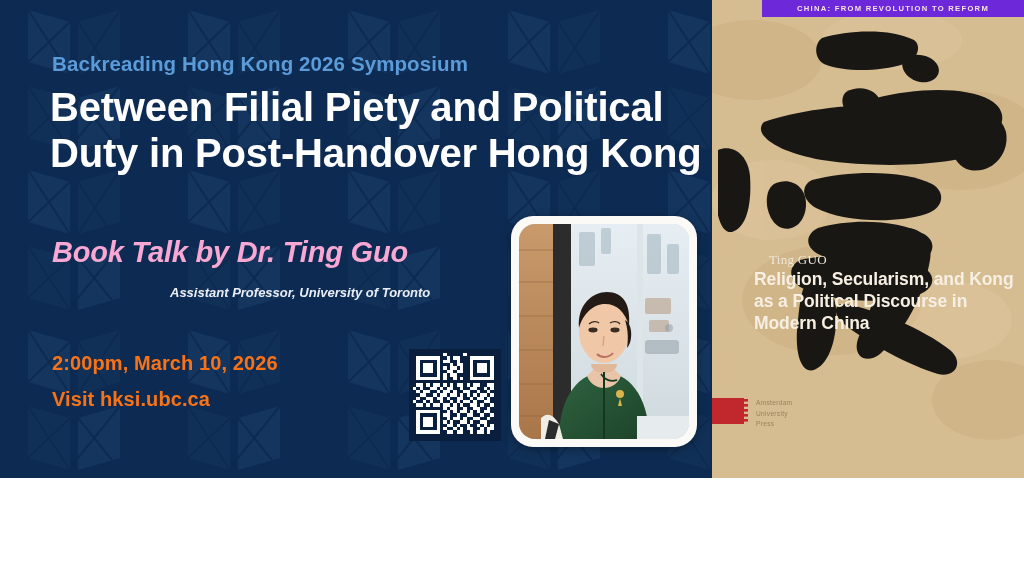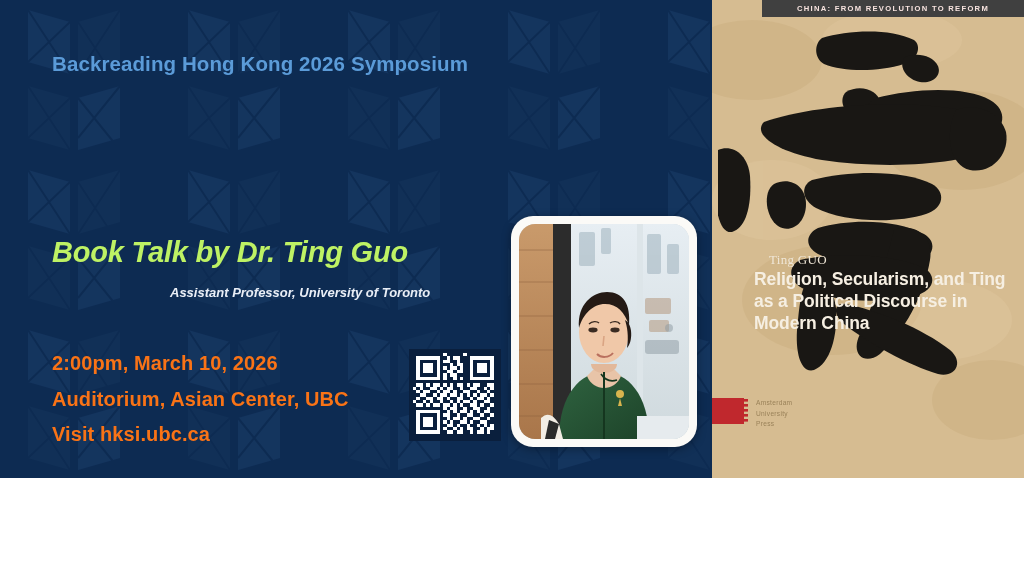--- a/index.html
+++ b/index.html
@@ -27,21 +27,21 @@
     color:#5b9bd8;
   }
   .title {
     position:absolute; left:50px; top:84px; width:660px;
     font-size:40px; font-weight:bold; line-height:1.16;
     color:#ffffff; letter-spacing:-.2px;
   }
   .booktalk {
     position:absolute; left:52px; top:236px;
     font-size:29px; font-weight:bold; font-style:italic;
-    color:#bef264; letter-spacing:-.2px;
+    color:#f9a8d4; letter-spacing:-.2px;
   }
   .affil {
     position:absolute; left:170px; top:285px;
     font-size:13px; font-weight:bold; font-style:italic;
     color:#e9eef6;
   }
   .details {
     position:absolute; left:52px; top:346px;
     font-size:20px; font-weight:bold; line-height:1.78;
     color:#f97316; letter-spacing:.1px;
@@ -68,21 +68,21 @@
   .photo-inner svg { display:block; width:100%; height:100%; }
 
   
   .book {
     position:absolute; left:712px; top:0; width:312px; height:478px;
     background:#d6bc91; overflow:hidden;
   }
   .book-tex { position:absolute; inset:0; }
   .book-band {
     position:absolute; left:50px; right:0; top:0; height:17px;
-    background:#404040;
+    background:#6d28d9;
     display:flex; align-items:center; justify-content:center;
   }
   .book-band span {
     font-size:7.6px; font-weight:bold; letter-spacing:1.3px;
     color:#f7e3df; white-space:nowrap;
   }
   .calli { position:absolute; left:6px; top:14px; width:306px; height:380px; }
   .book-author {
     position:absolute; left:44px; top:252px;
     font-family:"Liberation Serif", serif;
@@ -131,28 +131,28 @@
             <path d="M28 10 L70 74 M70 22 L28 62 M78 22 L120 86 M120 10 L78 74
                      M28 86 L70 150 M70 98 L28 138 M78 98 L120 150 M120 86 L78 138"></path>
           </g>
         </pattern>
       </defs>
       <rect width="1024" height="478" fill="url(#pinw)"></rect>
     </svg>
 
     <div class="eyebrow">Backreading Hong Kong 2026 Symposium</div>
 
+    <h1 class="title">Between Filial Piety and Political Duty in Post-Handover Hong Kong</h1>
 
     <div class="booktalk">Book Talk by Dr. Ting Guo</div>
 
     <div class="affil">Assistant Professor, University of Toronto</div>
 
     <div class="details">
       <div>2:00pm, March 10, 2026</div>
-      <div>Auditorium, Asian Center, UBC</div>
       <div>Visit hksi.ubc.ca</div>
     </div>
 
     <div class="qr">
       <svg viewBox="0 0 25 25" shape-rendering="crispEdges" aria-hidden="true">
         <rect width="25" height="25" fill="#0a1f3d"></rect>
         <g fill="#ffffff">
           <rect x="1" y="1" width="7" height="7"></rect>
             <rect x="17" y="1" width="7" height="7"></rect>
           <rect x="1" y="17" width="7" height="7"></rect>
@@ -390,21 +390,21 @@
         <path d="M0 136 C14 130 30 140 32 162 C34 192 28 214 14 218 C2 220 -4 196 -2 166 Z"></path>
         <path d="M100 214 C134 204 180 206 206 220 C220 228 216 244 198 248 C168 256 124 252 100 240 C86 232 88 220 100 214 Z"></path>
         <path d="M176 216 C196 208 216 222 212 246 C206 282 186 318 162 340 C146 352 132 340 142 320 C156 290 168 248 176 216 Z"></path>
         <path d="M82 246 C120 238 176 240 206 254 C220 262 216 278 196 282 C164 290 112 288 84 274 C70 266 70 252 82 246 Z"></path>
         <path d="M90 268 C104 262 116 274 118 294 C120 322 112 350 96 356 C82 360 76 336 80 306 C82 286 84 272 90 268 Z"></path>
         <path d="M128 290 C158 296 204 314 232 336 C246 348 238 364 220 360 C192 352 148 328 126 310 C114 300 116 288 128 290 Z"></path>
       </g>
     </svg>
 
     <div class="book-author">Ting GUO</div>
-    <div class="book-title">Religion, Secularism, and Ting as a Political Discourse in Modern China</div>
+    <div class="book-title">Religion, Secularism, and Kong as a Political Discourse in Modern China</div>
 
     <div class="pub-mark"></div>
     <svg class="pub-dots" viewBox="0 0 5 26">
       <g fill="#c0282d">
         <rect x="0" y="1" width="4" height="2.6"></rect>
         <rect x="0" y="6" width="4" height="2.6"></rect>
         <rect x="0" y="11" width="4" height="2.6"></rect>
         <rect x="0" y="16" width="4" height="2.6"></rect>
         <rect x="0" y="21" width="4" height="2.6"></rect>
       </g>

